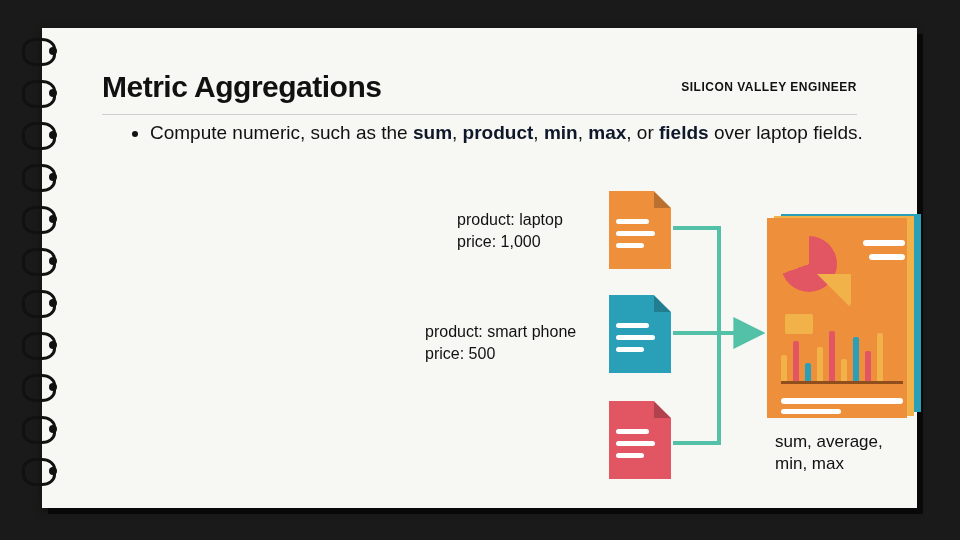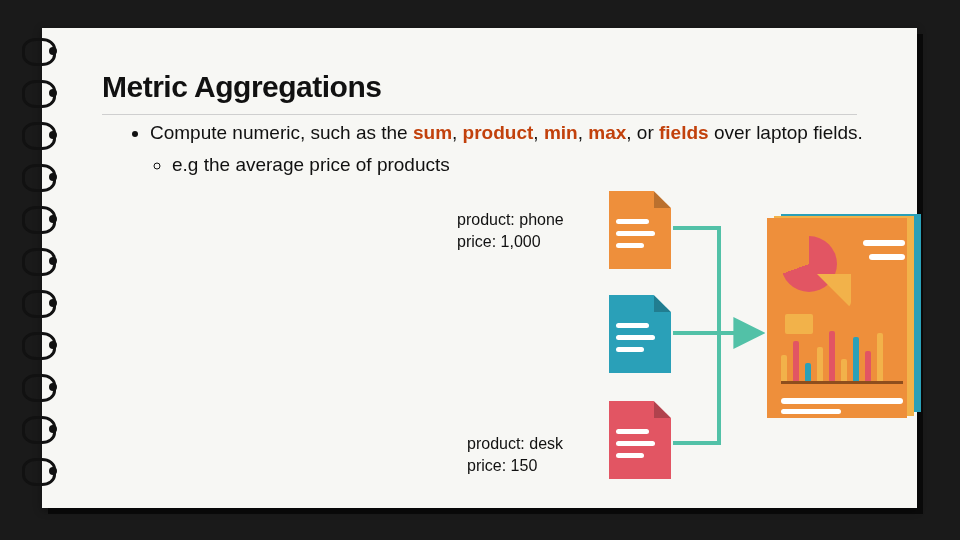--- a/index.html
+++ b/index.html
@@ -93,21 +93,21 @@
     font-size: 19px;
     line-height: 1.35;
   }
   ul.top > li { list-style: disc; }
   ul.sub {
     margin: 6px 0 0 0;
     padding-left: 22px;
     font-size: 19px;
   }
   ul.sub > li { list-style: circle; }
-  .kw { color:#c2410c; font-weight:700; }
+  .kw { color:#0f172a; font-weight:700; }
 
   .diagram {
     position:absolute;
     left: 325px;
     top: 145px;
     width: 560px;
     height: 330px;
   }
   .doc {
     position:absolute;
@@ -187,29 +187,27 @@
 </style>
 </head>
 <body>
 
 <div class="stage">
   <div class="page-shadow"></div>
   <div class="page">
 
     <div class="header">
       <div class="title">Metric Aggregations</div>
+      <div class="brand">SILICON VALLEY ENGINEER</div>
     </div>
 
     <div class="body">
       <ul class="top">
         <li>
           <span>Compute numeric, such as the </span><span class="kw">sum</span><span>, </span><span class="kw">product</span><span>, </span><span class="kw">min</span><span>, </span><span class="kw">max</span><span>, or </span><span class="kw">fields</span><span> over laptop fields.</span>
-          <ul class="sub">
-            <li>e.g the average price of products</li>
-          </ul>
         </li>
       </ul>
     </div>
 
     <div class="diagram">
       <svg class="connect">
         <defs>
           <marker id="arrow" viewBox="0 0 10 10" refX="8" refY="5" markerWidth="8" markerHeight="8" orient="auto-start-reverse">
             <path d="M 0 0 L 10 5 L 0 10 z" fill="#52c1a7"></path>
           </marker>
@@ -222,46 +220,46 @@
       <div class="doc" style="left:242px; top:18px;">
         <div class="sheet" style="background: rgb(238, 143, 59);"></div>
         <div class="fold" style="background: rgb(238, 143, 59);"></div>
         <div class="lines">
             <span></span>
             <span></span>
             <span></span>
           </div>
       </div>
       <div class="doc-label" style="left:90px; top:36px;">
-        <span>product: </span><span>phone</span><br>
+        <span>product: </span><span>laptop</span><br>
         <span>price: </span><span>1,000</span>
       </div>
 
       <div class="doc" style="left:242px; top:122px;">
         <div class="sheet" style="background: rgb(42, 160, 184);"></div>
         <div class="fold" style="background: rgb(42, 160, 184);"></div>
         <div class="lines">
             <span></span>
             <span></span>
             <span></span>
           </div>
       </div>
+      <div class="doc-label" style="left:58px; top:148px;">
+        <span>product: </span><span>smart phone</span><br>
+        <span>price: </span><span>500</span>
+      </div>
 
       <div class="doc" style="left:242px; top:228px;">
         <div class="sheet" style="background: rgb(226, 85, 99);"></div>
         <div class="fold" style="background: rgb(226, 85, 99);"></div>
         <div class="lines">
             <span></span>
             <span></span>
             <span></span>
           </div>
-      </div>
-      <div class="doc-label" style="left:100px; top:260px;">
-        <span>product: </span><span>desk</span><br>
-        <span>price: </span><span>150</span>
       </div>
 
       <div class="report">
         <div class="back2"></div>
         <div class="back1"></div>
         <div class="front"></div>
         <div class="pie"></div>
         <div class="slice"></div>
         <div class="tline a"></div>
         <div class="tline b"></div>
@@ -273,20 +271,21 @@
           <span style="height:34px;background:#f2b24a;"></span>
           <span style="height:50px;background:#e25563;"></span>
           <span style="height:22px;background:#f2b24a;"></span>
           <span style="height:44px;background:#2aa0b8;"></span>
           <span style="height:30px;background:#e25563;"></span>
           <span style="height:48px;background:#f2b24a;"></span>
         </div>
         <div class="bline"></div>
         <div class="bline2"></div>
       </div>
+      <div class="report-label">sum, average,<br>min, max</div>
     </div>
 
   </div>
 
   <div class="spiral" id="spiral">
       <div class="ring" style="top: 0px;"></div>
       <div class="ring" style="top: 42px;"></div>
       <div class="ring" style="top: 84px;"></div>
       <div class="ring" style="top: 126px;"></div>
       <div class="ring" style="top: 168px;"></div>

